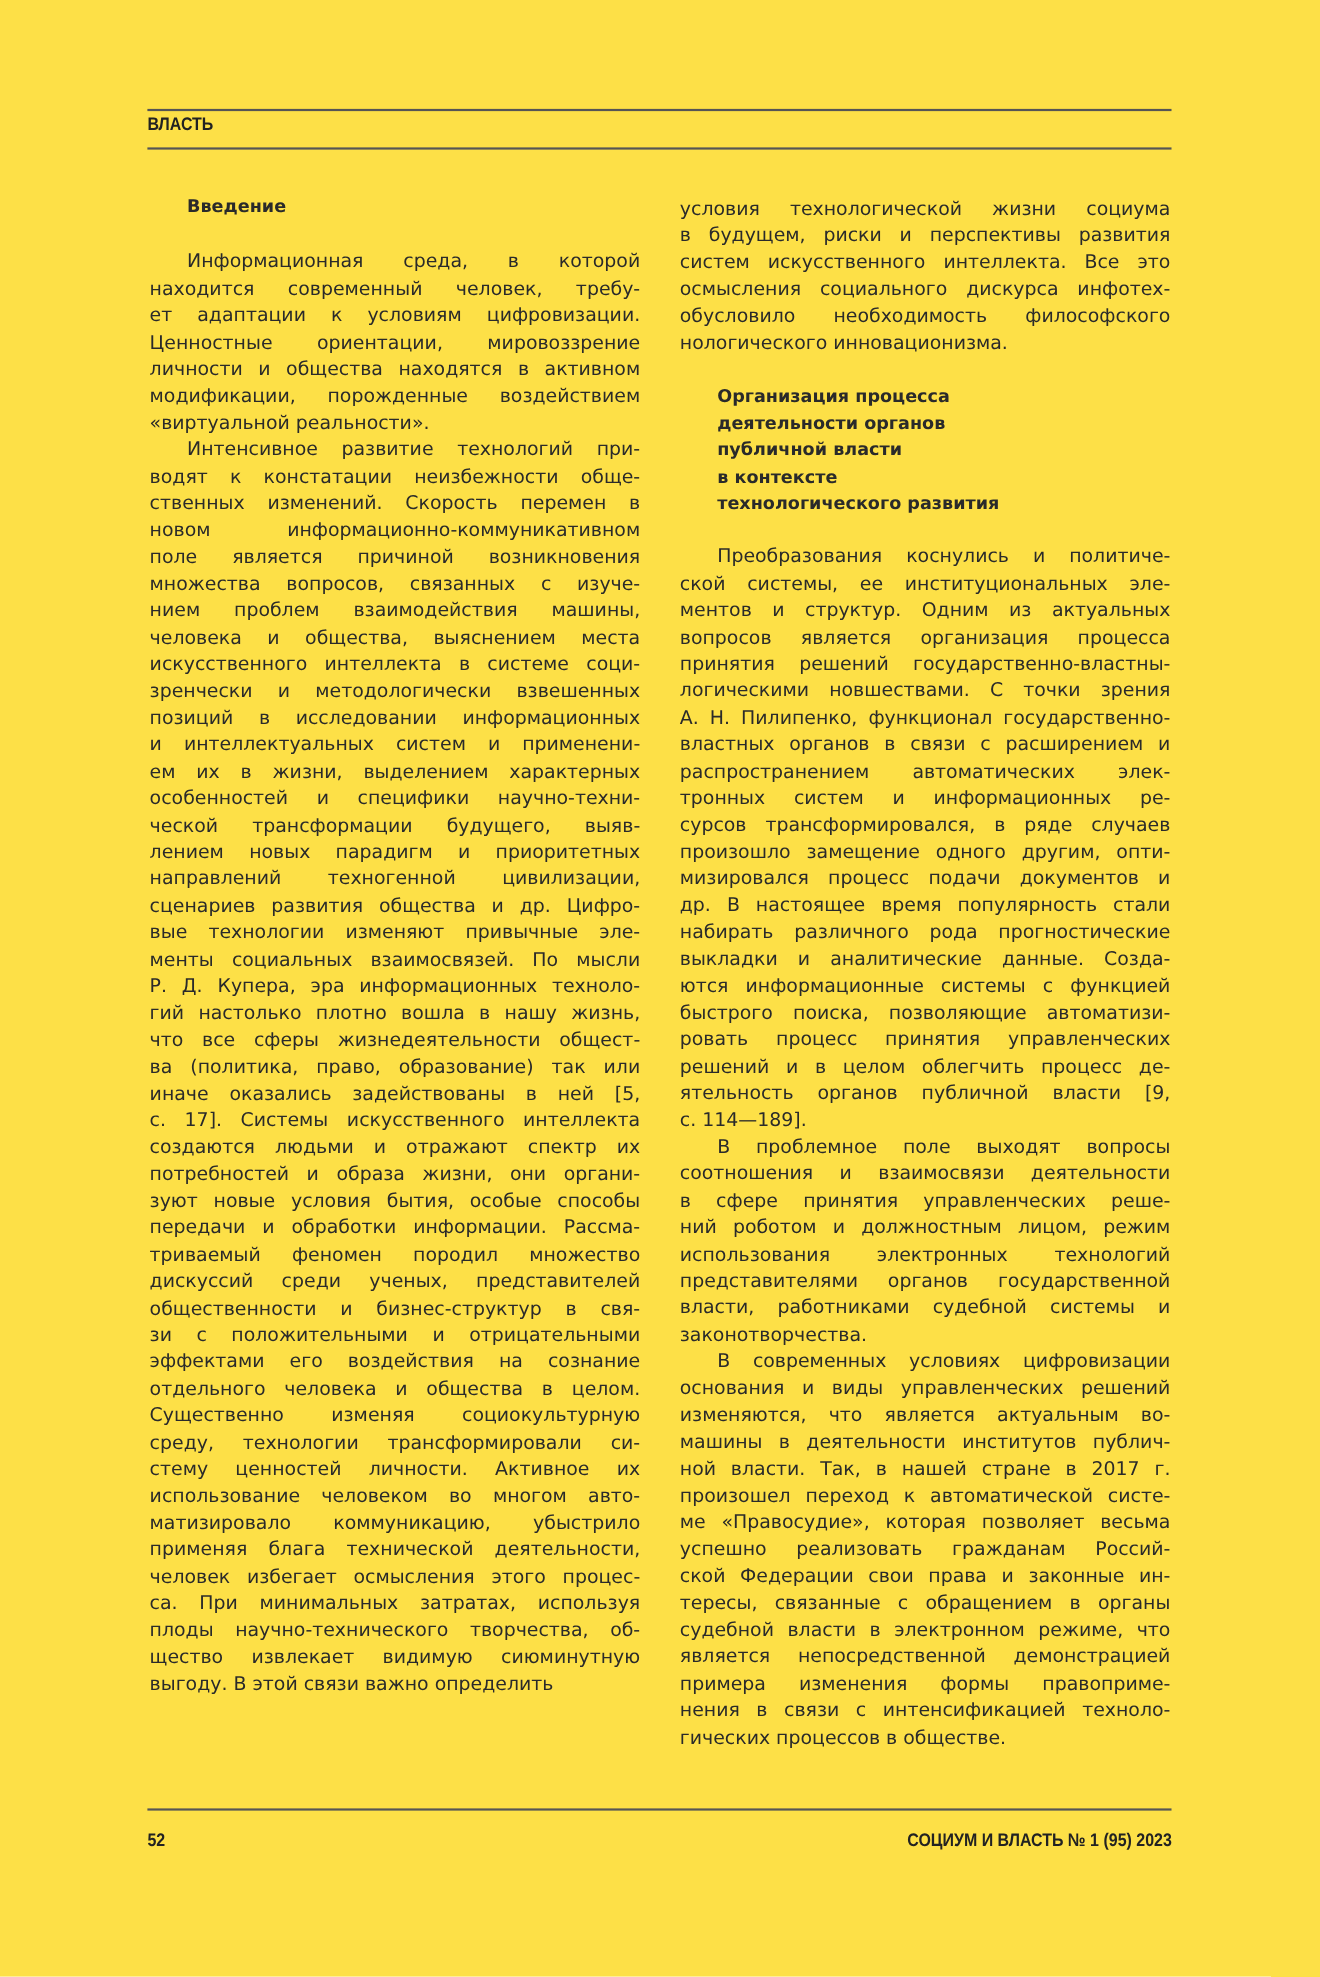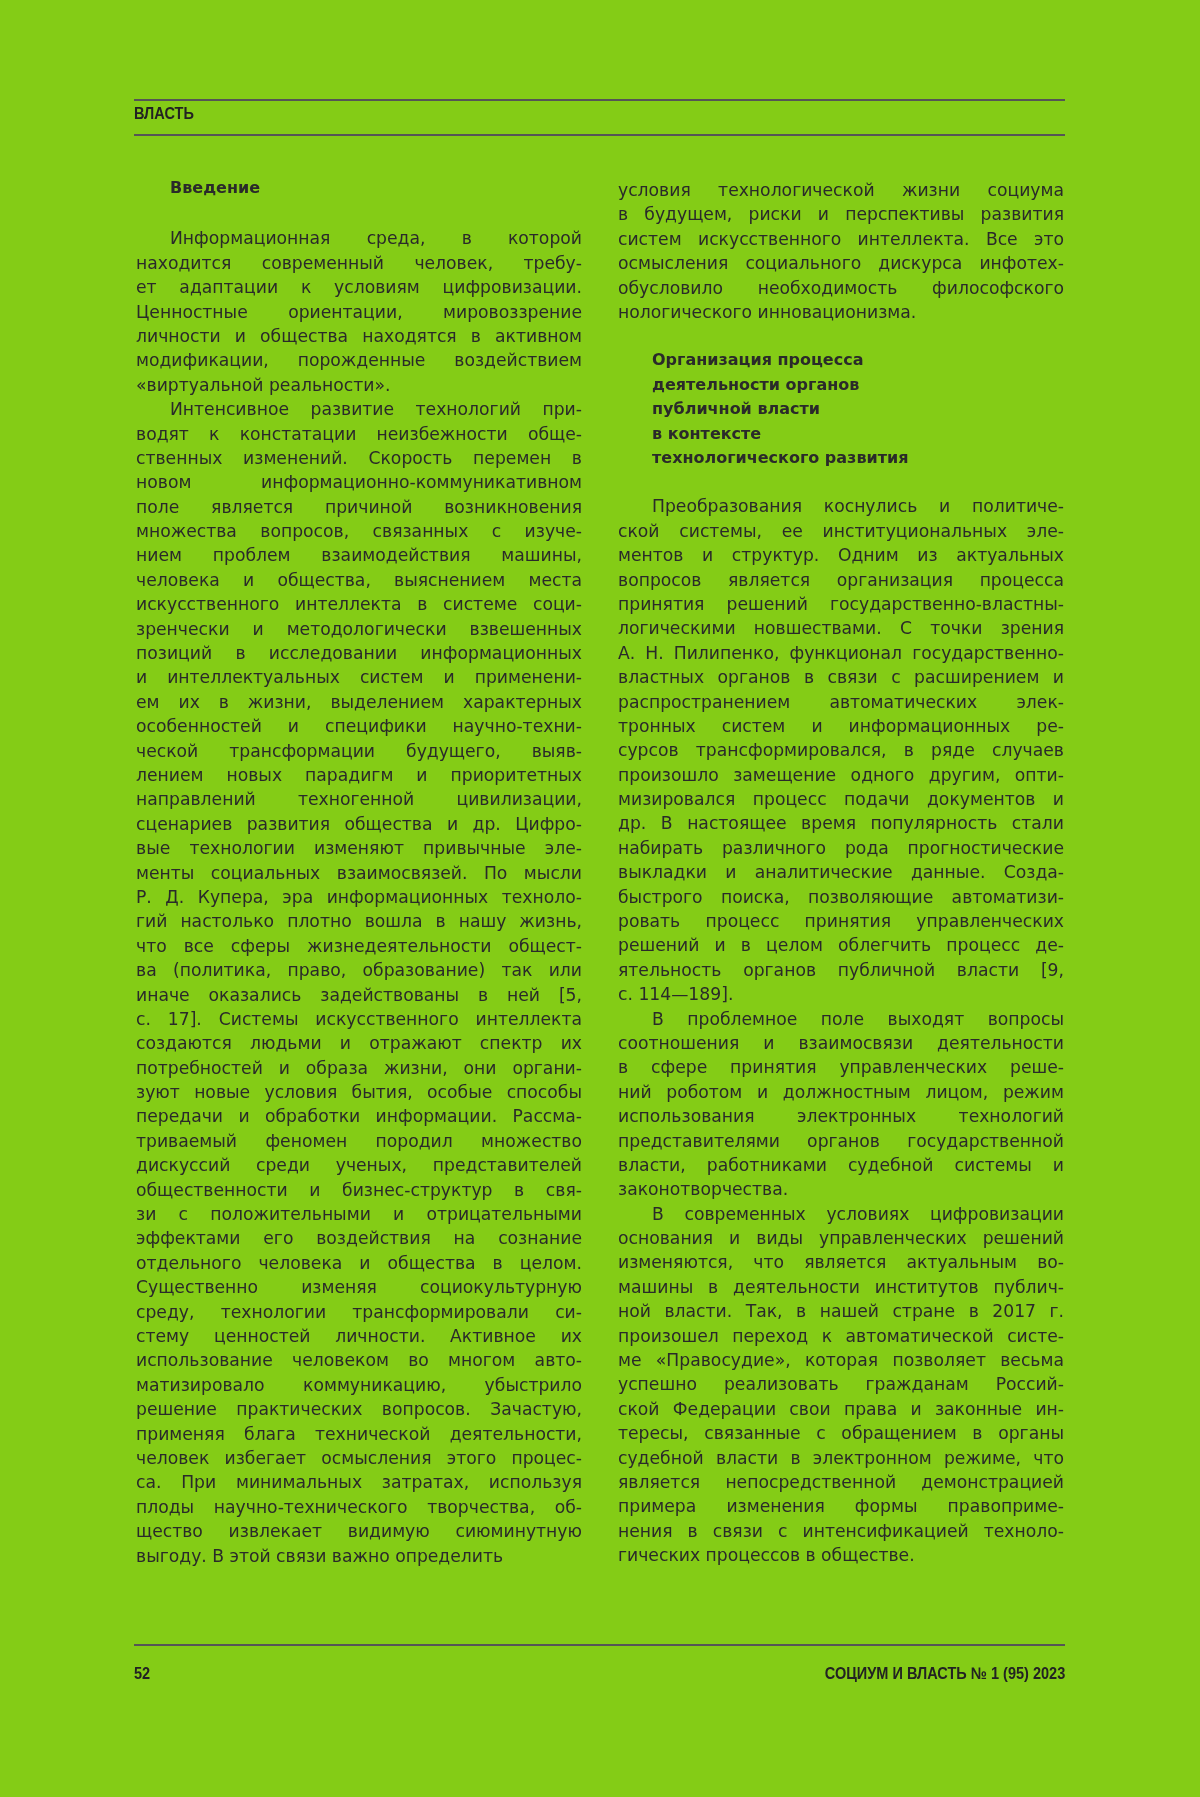--- a/index.html
+++ b/index.html
@@ -1,17 +1,17 @@
 <!DOCTYPE html>
 <html><head>
 <meta charset="utf-8">
 <style>
   html, body { margin: 0; padding: 0; background: #ffffff; }
   body { width: 1200px; height: 1797px; position: relative; overflow: hidden; }
-  .page { position: absolute; left: 0; top: 0; width: 1200px; height: 1797px; background: #84cc16; }
+  .page { position: absolute; left: 0; top: 0; width: 1200px; height: 1797px; background: #fde047; }
   .rule { position: absolute; left: 134px; width: 931px; height: 0; border-top: 2px solid #555; }
   .rule.r1 { top: 99px; }
   .rule.r2 { top: 134px; }
   .rule.r3 { top: 1644px; }
   .running-head {
     position: absolute; left: 134px; top: 104px;
     font-family: "Liberation Sans", sans-serif; font-weight: bold; font-size: 16.5px;
     color: #222; transform: scaleX(0.88); transform-origin: left center; letter-spacing: 0px;
   }
   .folio {
@@ -98,21 +98,20 @@
         <div class="line">дискуссий среди ученых, представителей</div>
         <div class="line">общественности и бизнес-структур в свя-</div>
         <div class="line">зи с положительными и отрицательными</div>
         <div class="line">эффектами его воздействия на сознание</div>
         <div class="line">отдельного человека и общества в целом.</div>
         <div class="line">Существенно изменяя социокультурную</div>
         <div class="line">среду, технологии трансформировали си-</div>
         <div class="line">стему ценностей личности. Активное их</div>
         <div class="line">использование человеком во многом авто-</div>
         <div class="line">матизировало коммуникацию, убыстрило</div>
-        <div class="line">решение практических вопросов. Зачастую,</div>
         <div class="line">применяя блага технической деятельности,</div>
         <div class="line">человек избегает осмысления этого процес-</div>
         <div class="line">са. При минимальных затратах, используя</div>
         <div class="line">плоды научно-технического творчества, об-</div>
         <div class="line">щество извлекает видимую сиюминутную</div>
         <div class="line last">выгоду. В этой связи важно определить</div>
       </div>
   </div>
 
   <div class="col right">
@@ -143,20 +142,21 @@
         <div class="line">А. Н. Пилипенко, функционал государственно-</div>
         <div class="line">властных органов в связи с расширением и</div>
         <div class="line">распространением автоматических элек-</div>
         <div class="line">тронных систем и информационных ре-</div>
         <div class="line">сурсов трансформировался, в ряде случаев</div>
         <div class="line">произошло замещение одного другим, опти-</div>
         <div class="line">мизировался процесс подачи документов и</div>
         <div class="line">др. В настоящее время популярность стали</div>
         <div class="line">набирать различного рода прогностические</div>
         <div class="line">выкладки и аналитические данные. Созда-</div>
+        <div class="line">ются информационные системы с функцией</div>
         <div class="line">быстрого поиска, позволяющие автоматизи-</div>
         <div class="line">ровать процесс принятия управленческих</div>
         <div class="line">решений и в целом облегчить процесс де-</div>
         <div class="line">ятельность органов публичной власти [9,</div>
         <div class="line last">с. 114—189].</div>
       </div>
     <div>
         <div class="line indent">В проблемное поле выходят вопросы</div>
         <div class="line">соотношения и взаимосвязи деятельности</div>
         <div class="line">в сфере принятия управленческих реше-</div>

